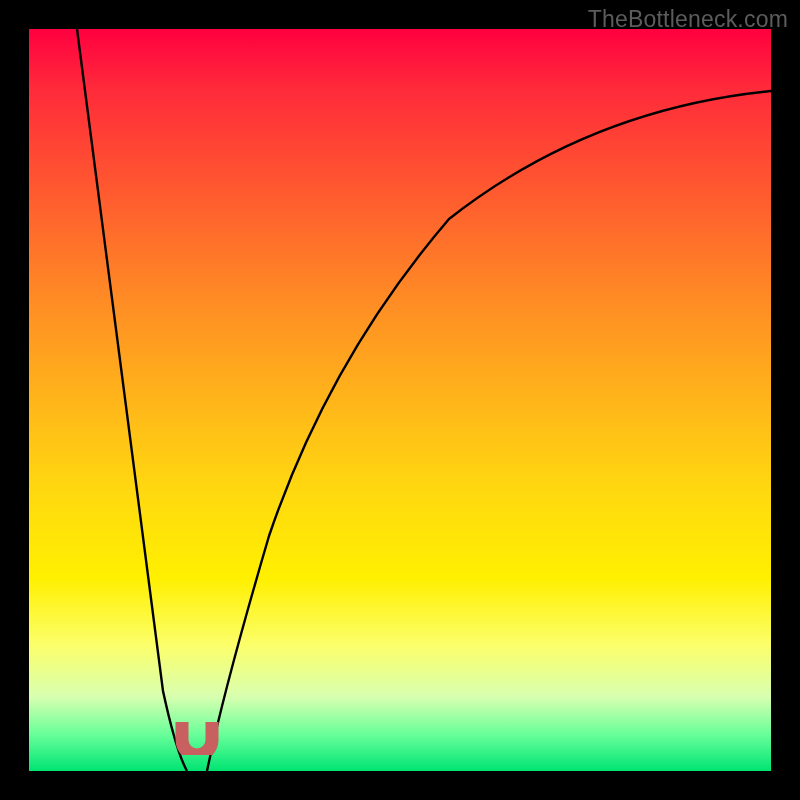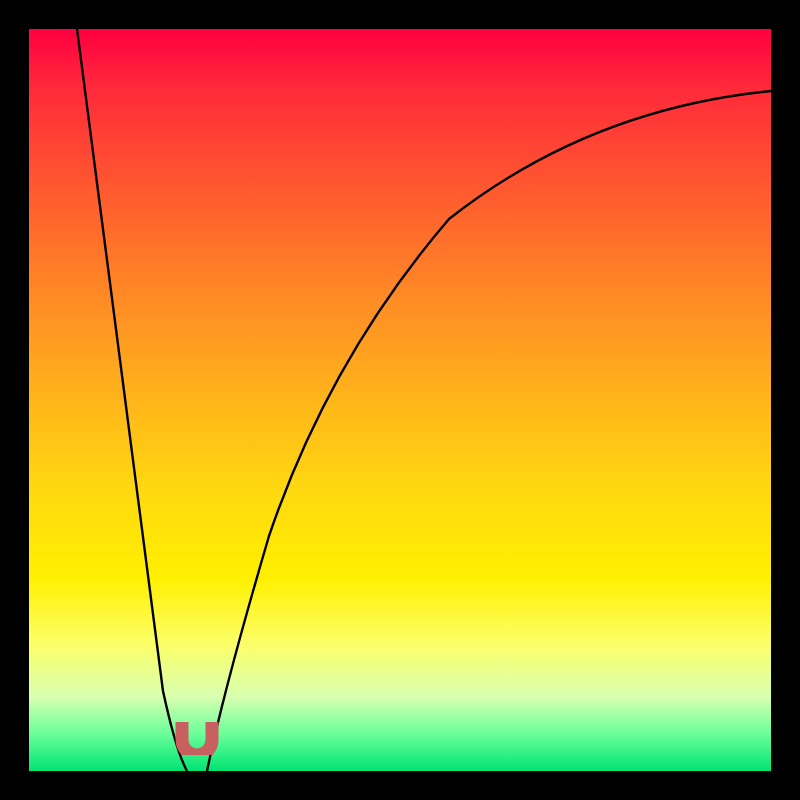--- a/index.html
+++ b/index.html
@@ -71,20 +71,21 @@
     width: 44px;
     height: 33px;
     display: block;
   }
 </style>
 </head>
 <body>
 
 <div class="frame">
 
+  <div class="watermark">TheBottleneck.com</div>
 
   <div class="plot">
     <div class="gradient-fill"></div>
 
     <svg class="curves" viewBox="0 0 742 742" preserveAspectRatio="none">
       <path d="M 48 0
                Q 95 360 134 662
                Q 147 722 158 742" fill="none" stroke="#000" stroke-width="2.4"></path>
       <path d="M 178 742
                Q 195 660 240 507

